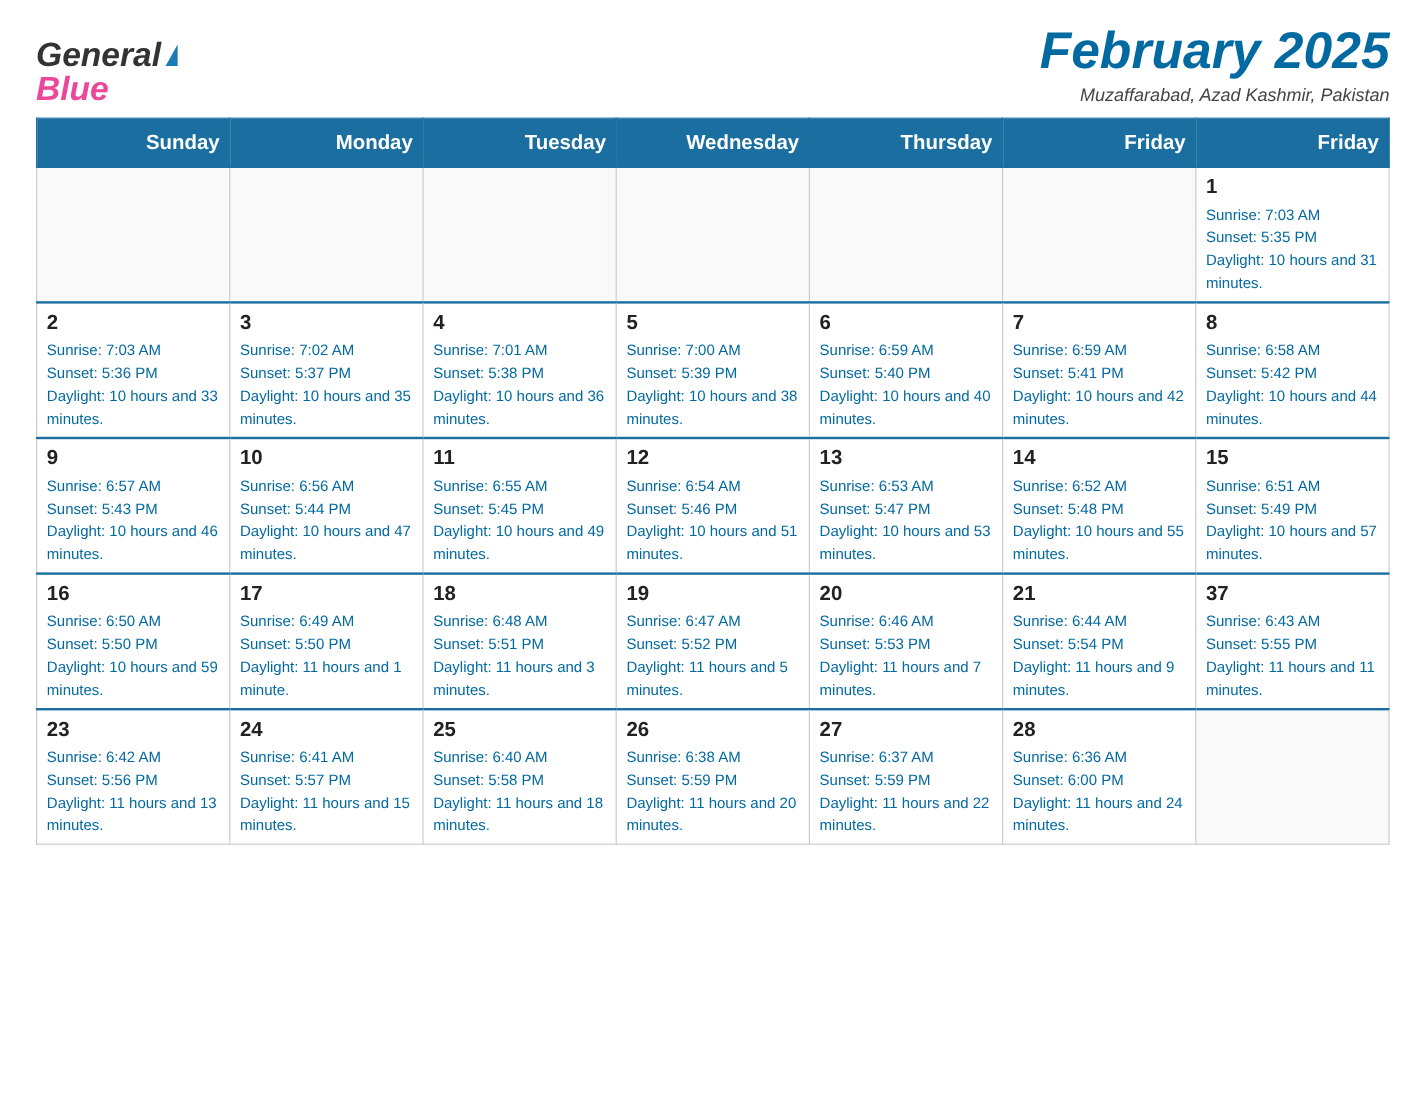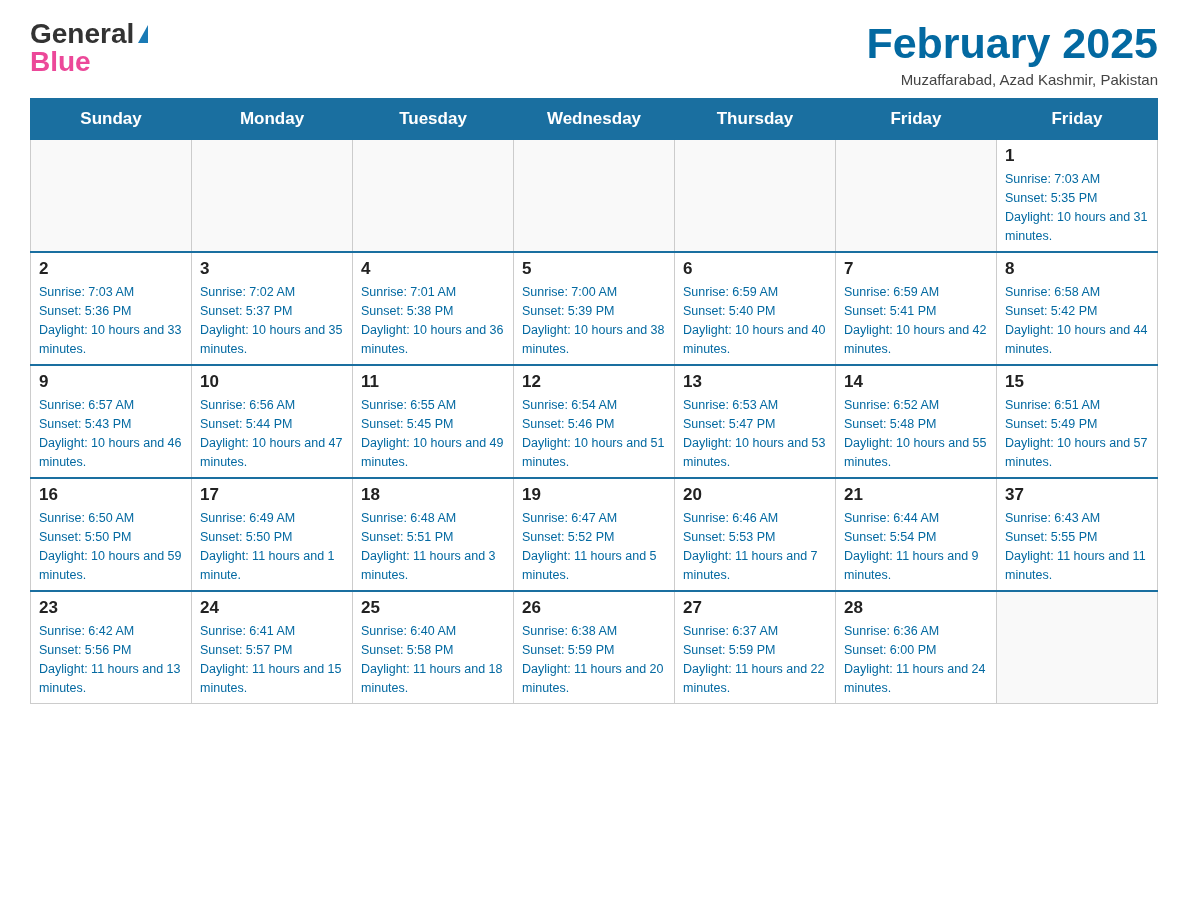--- a/index.html
+++ b/index.html
@@ -6,22 +6,23 @@
     body {
       font-family: Arial, sans-serif;
       background: #fff;
       padding: 20px 30px;
       width: 1188px;
       min-height: 918px;
     }
     .header {
       display: flex;
       justify-content: space-between;
-      align-items: flex-start;
+      align-items: flex-end;
       margin-bottom: 10px;
+      font-style: italic;
     }
     .logo {
       display: flex;
       flex-direction: column;
       align-items: flex-start;
     }
     .logo-general {
       font-size: 28px;
       font-weight: bold;
       color: #333;
@@ -60,21 +61,21 @@
       width: 100%;
       border-collapse: collapse;
       margin-top: 10px;
     }
     .calendar th {
       background: #1a6fa0;
       color: #fff;
       font-size: 17px;
       font-weight: 600;
       padding: 10px 8px;
-      text-align: center;
+      text-align: right;
       border: 1px solid #1a6fa0;
     }
     .calendar td {
       vertical-align: top;
       border: 1px solid #ccc;
       padding: 6px 8px;
       width: 14.28%;
       min-height: 110px;
       font-size: 13px;
       color: #333;

